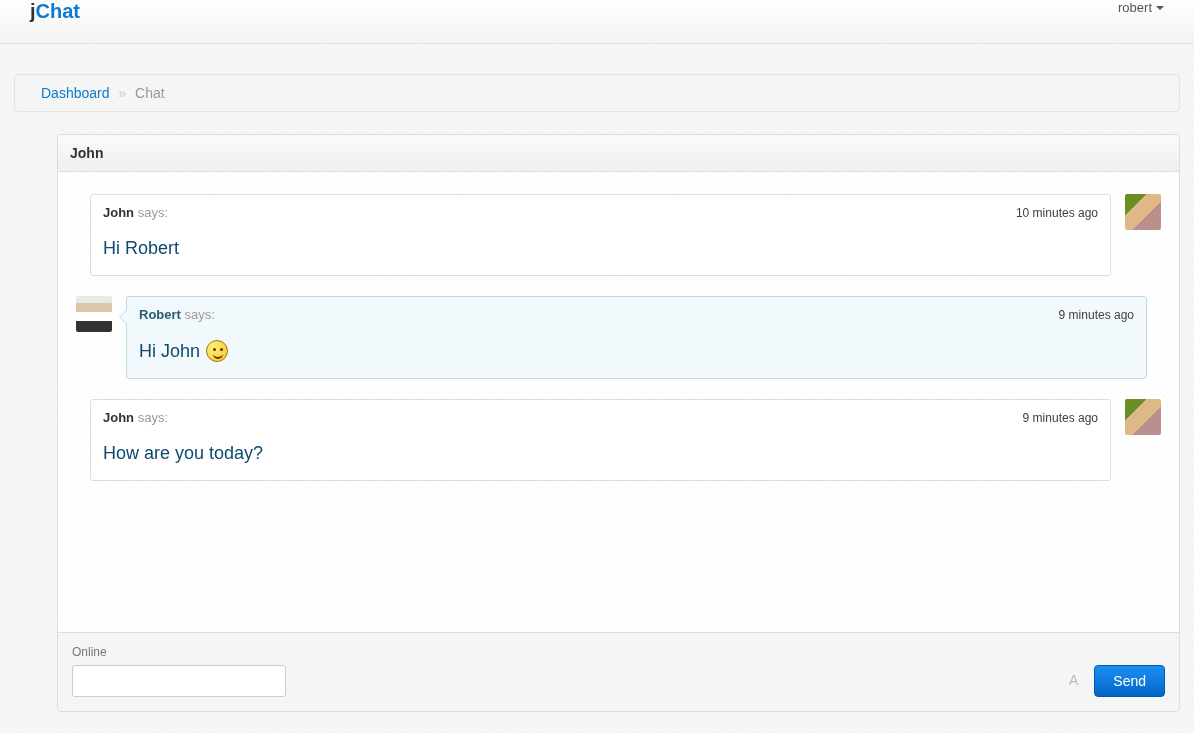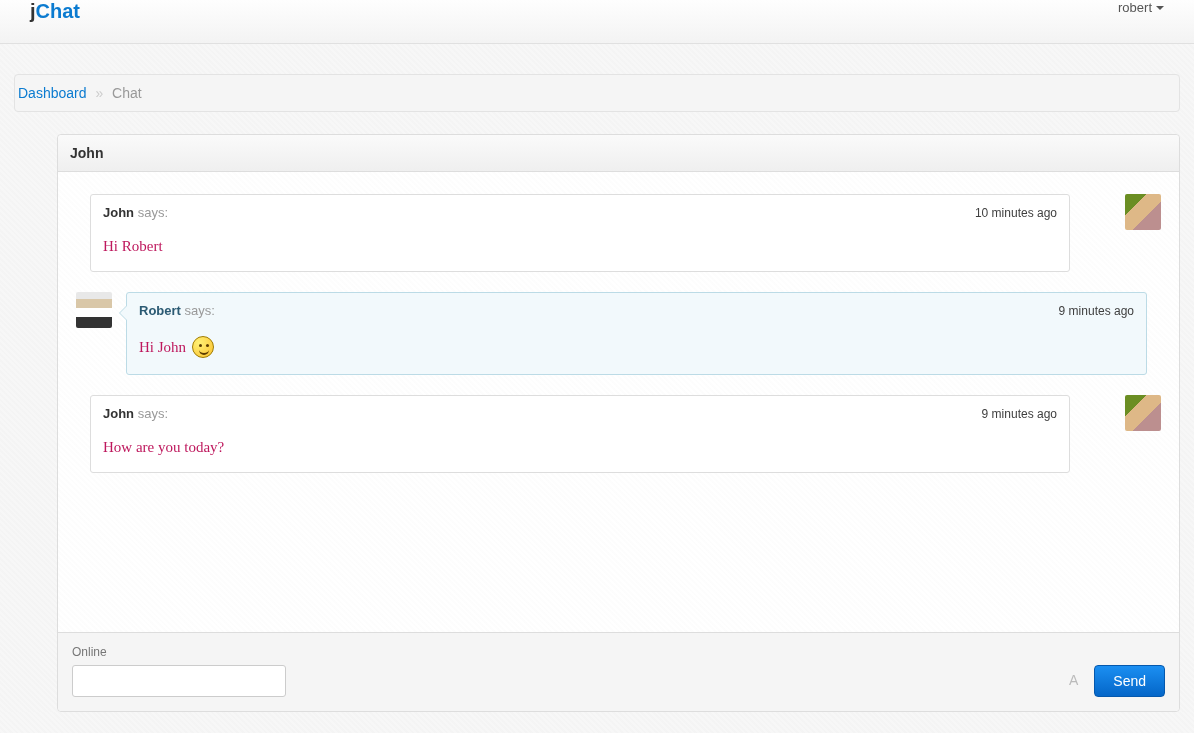--- a/index.html
+++ b/index.html
@@ -22,21 +22,21 @@
 .brand { font-size: 20px; font-weight: bold; }
 .brand .j { color: #333; }
 .brand .rest { color: #0b7bd0; }
 .user-dropdown { color: #555; font-size: 13px; display: flex; align-items: center; gap: 4px; cursor: pointer; }
 .caret { width: 0; height: 0; border-left: 4px solid transparent; border-right: 4px solid transparent; border-top: 4px solid #555; display: inline-block; }
 .container { padding: 30px 14px 0; }
 .breadcrumb {
   background: #f5f5f5;
   border: 1px solid #e3e3e3;
   border-radius: 4px;
-  padding: 10px 3px;
+  padding: 10px 26px;
   font-size: 14px;
 }
 .breadcrumb a { color: #0b7bd0; text-decoration: none; }
 .breadcrumb .divider { color: #ccc; padding: 0 5px; }
 .breadcrumb .active { color: #999; }
 .panel {
   margin-top: 22px;
   border: 1px solid #ddd;
   border-radius: 4px;
   background: #fff;
@@ -50,21 +50,21 @@
   font-size: 14px;
   color: #333;
   border-radius: 4px 4px 0 0;
 }
 .panel-body {
   min-height: 460px;
   padding: 22px 18px 10px;
   background-image: repeating-linear-gradient(45deg, rgba(200,200,200,0.04) 0 2px, transparent 2px 4px);
 }
 .msg-row { display: flex; align-items: flex-start; margin-bottom: 20px; }
-.msg-row.right { flex-direction: row-reverse; gap: 41px; }
+.msg-row.right { flex-direction: row-reverse; }
 .avatar {
   width: 36px; height: 36px; border-radius: 2px; background:#ccc; flex-shrink:0;
 }
 .avatar.john { background: linear-gradient(135deg,#6b8e23 0 30%, #deb887 30% 60%, #bc8f8f 60% 100%); }
 .avatar.robert { background: linear-gradient(180deg,#e8e8e8 0 20%, #d9c7a8 20% 45%, #fff 45% 70%, #333 70% 100%); }
 .bubble {
   flex: 1;
   border: 1px solid #ddd;
   background: #fff;
   border-radius: 3px;
@@ -76,21 +76,21 @@
   background: #f2f9fc;
   border-color: #bcdbe6;
   text-align: center;
 }
 .bubble-header { display: flex; justify-content: space-between; align-items: baseline; margin-bottom: 18px; }
 .bubble .who { font-size: 13px; }
 .bubble .who strong { font-weight: bold; }
 .bubble.self .who strong { color: #2b5a73; }
 .bubble .who .says { color: #999; font-weight: normal; }
 .bubble .time { color: #404040; font-size: 12px; }
-.bubble .content { font-size: 15px; color: #be185d; display:flex; align-items:center; gap:6px;font-family:Liberation Serif, serif;}
+.bubble .content { font-size: 18px; color: #0c4a6e; display:flex; align-items:center; gap:6px;}
 .emoji {
   display:inline-block; width:22px; height:22px; border-radius:50%;
   background: radial-gradient(circle at 30% 30%, #fff176, #fbc02d);
   border:1px solid #a07c00; position:relative;
 }
 .emoji::before{content:"";position:absolute;width:3px;height:3px;background:#5b3b00;border-radius:50%;top:7px;left:6px;box-shadow:7px 0 0 #5b3b00;}
 .emoji::after{content:"";position:absolute;width:10px;height:5px;border-bottom:2px solid #5b3b00;border-radius:0 0 8px 8px;top:11px;left:6px;}
 .panel-footer {
   border-top: 1px solid #ddd;
   background: #f5f5f5;

